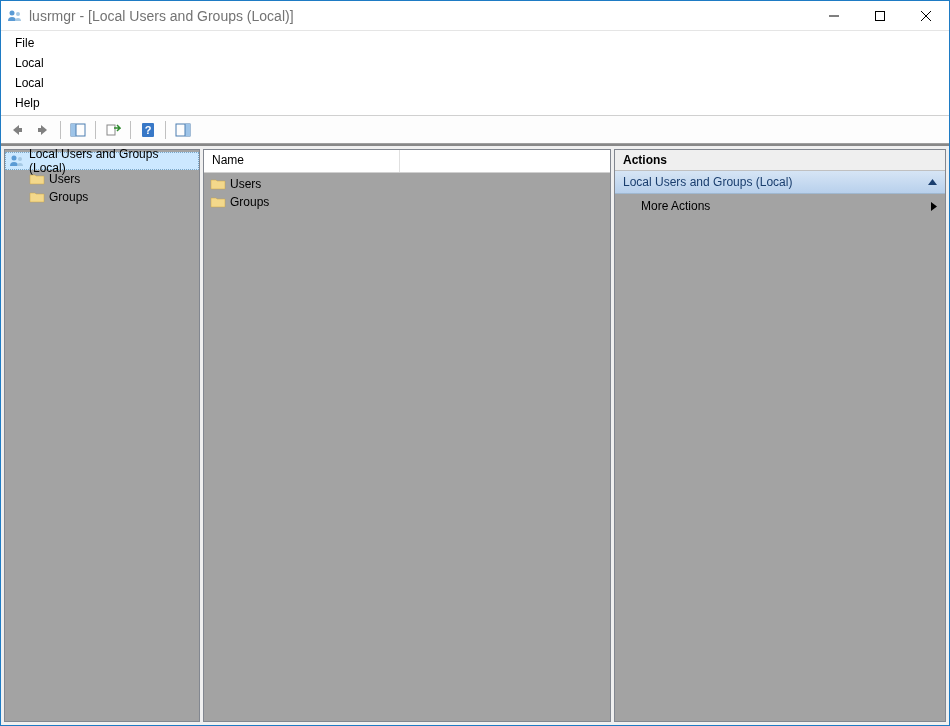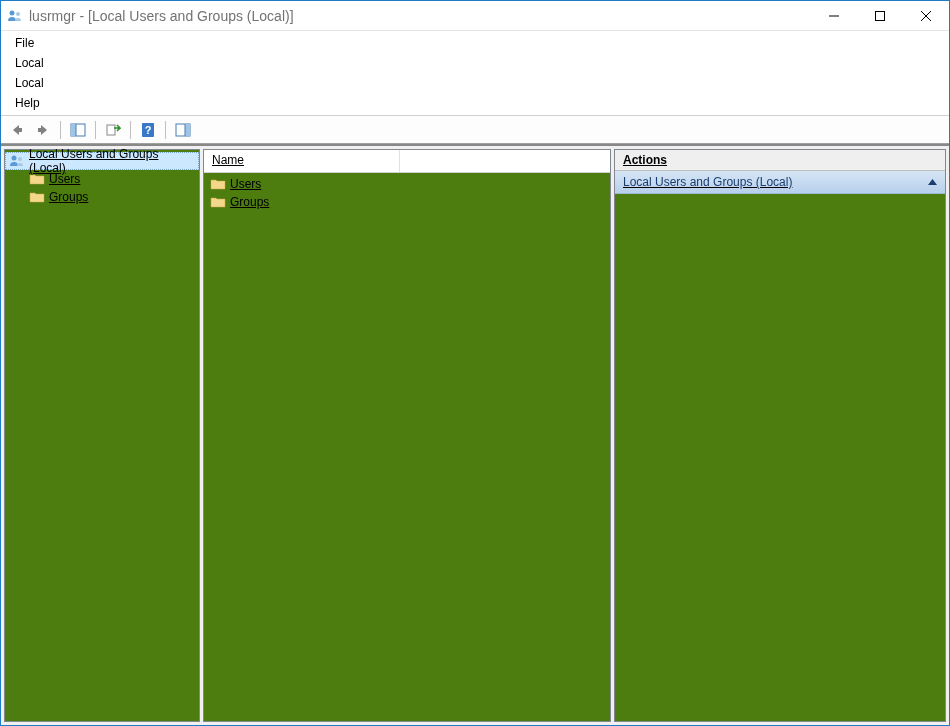--- a/index.html
+++ b/index.html
@@ -71,25 +71,24 @@
     
     .content {
       display: flex;
       flex: 1;
       padding: 3px;
       gap: 3px;
       border-top: 2px solid #888;
       background: #f0f0f0;
     }
     .pane {
-      background: #4d7c0f;
+      background: #a3a3a3;
       border: 1px solid #828790;
       display: flex;
       flex-direction: column;
-      text-decoration: underline;
     }
     .tree-pane { width: 196px; }
     .list-pane { flex: 1; }
     .actions-pane { width: 332px; }
     
     .tree { padding: 2px 0; }
     .tree-row {
       display: flex; align-items: center;
       padding: 1px 4px;
       cursor: pointer;
@@ -298,14 +297,22 @@
   <div class="pane actions-pane">
     <div class="actions-title">Actions</div>
     <div class="actions-section">
       <span>Local Users and Groups (Local)</span>
       <span class="chev">
         <svg width="9" height="6">
             <path d="M0 6 L4.5 0 L9 6 Z" fill="#1a3e6e"></path>
           </svg>
       </span>
     </div>
+    <div class="actions-item">
+      <span>More Actions</span>
+      <span class="chev">
+        <svg width="6" height="9">
+            <path d="M0 0 L6 4.5 L0 9 Z" fill="#000"></path>
+          </svg>
+      </span>
+    </div>
   </div>
 </div>
 
 </body></html>

